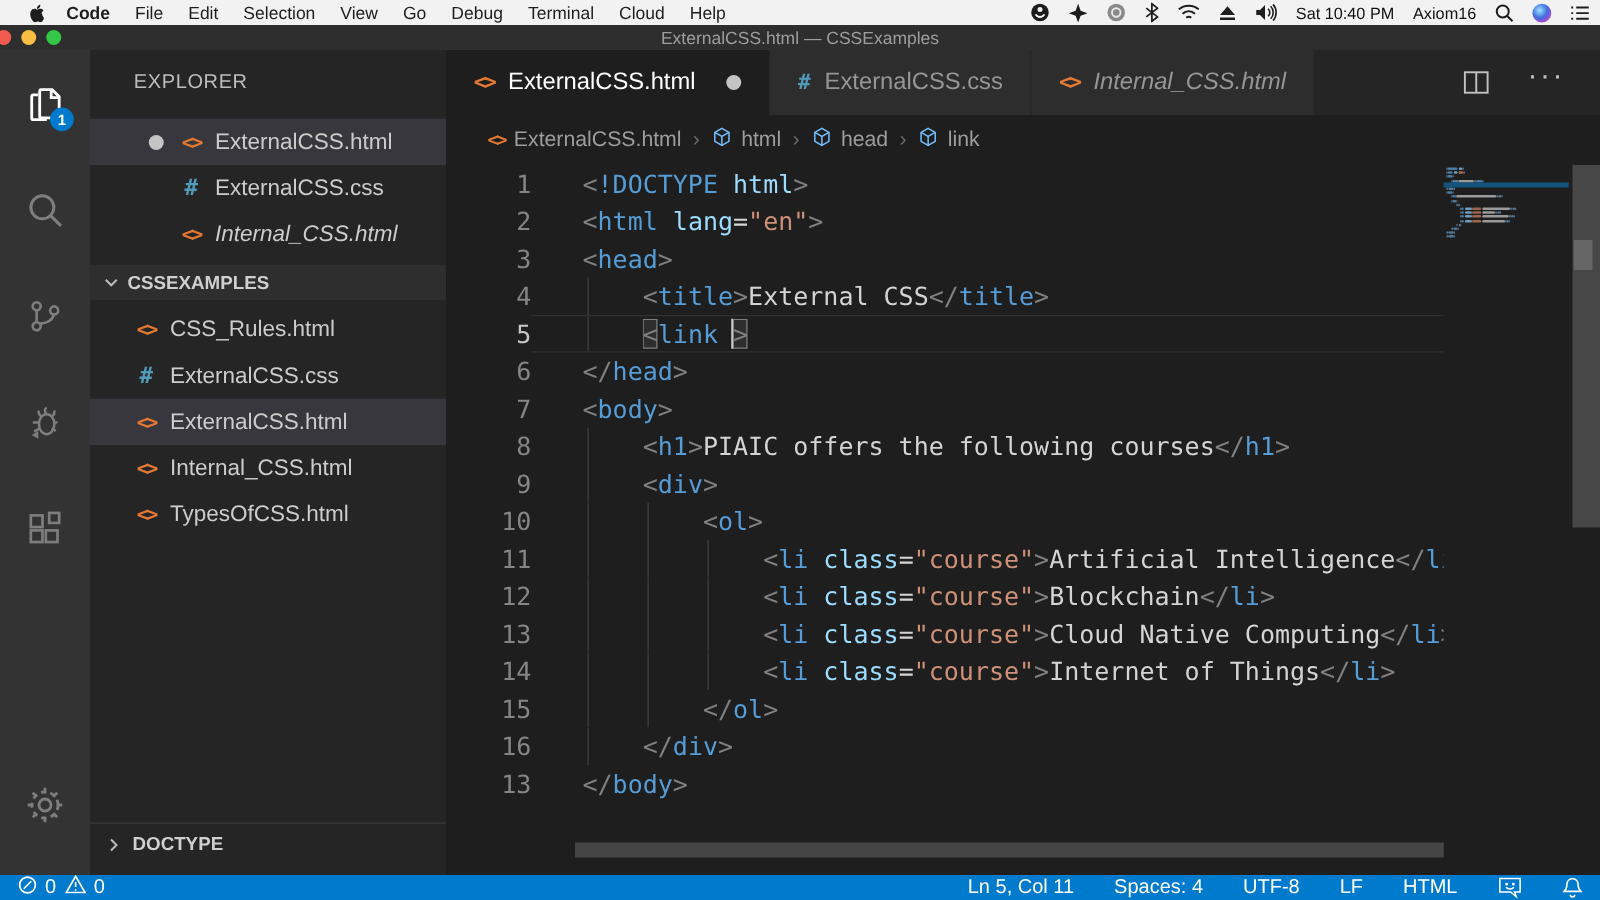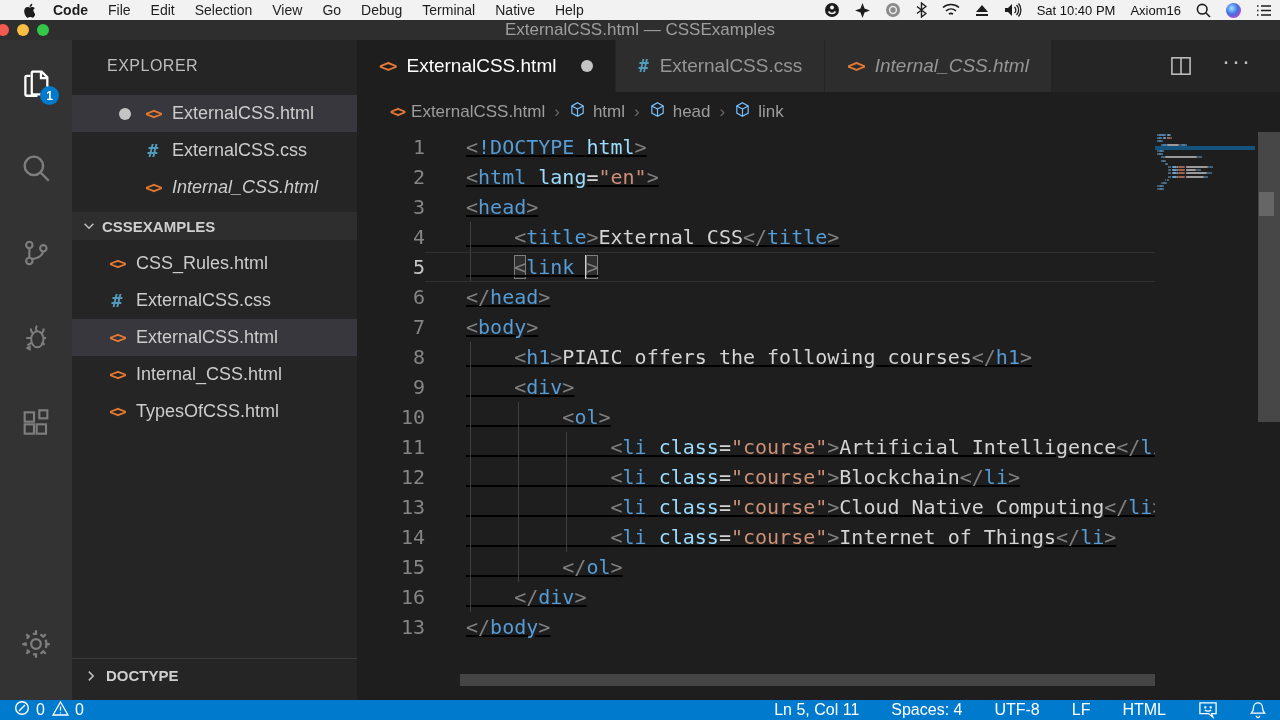--- a/index.html
+++ b/index.html
@@ -15,21 +15,21 @@
   .menubar .apple { display:flex; align-items:center; padding:0 8px; }
   .menubar-right { margin-left:auto; display:flex; align-items:center; gap:15px; font-size:13px; color:#111; }
   .menubar-right .sicon { display:flex; align-items:center; }
   .menubar-right svg { display:block; }
   .siri-orb { width:15px; height:15px; border-radius:50%;
     background: radial-gradient(circle at 38% 35%, #9fe3ff 0%, #3f6fe0 45%, #b04ad0 75%, #241a4a 100%); }
 
   
   .titlebar { height:20px; background:#2e2e2e; flex:0 0 20px; position:relative;
     display:flex; align-items:center; justify-content:center; }
-  .titlebar .wtitle { font-size:17px; color:#9e9e9e; }
+  .titlebar .wtitle { font-size:14px; color:#9e9e9e; }
   .traffic { position:absolute; left:-3px; top:4px; display:flex; gap:8px; }
   .tl { width:12px; height:12px; border-radius:50%; }
   .tl.red{ background:#f35b51; } .tl.yellow{ background:#f8bd43; } .tl.green{ background:#33c748; }
 
   
   .main { flex:1 1 auto; display:flex; height:660px; }
 
   
   .activitybar { width:72px; background:#333333; display:flex; flex-direction:column; align-items:center; }
   .ab-btn { width:72px; height:85px; display:flex; align-items:center; justify-content:center;
@@ -85,21 +85,21 @@
   .bc-item { display:flex; align-items:center; gap:7px; cursor:pointer; }
   .bc-sep { color:#6a6a6a; font-size:17px; }
   .breadcrumbs .ficon { font-size:15px; }
 
   .editor-body { position:relative; flex:1 1 auto; overflow:hidden; }
   .lines { position:absolute; top:0; left:0; right:125px; overflow:hidden; }
   .code-line { height:30px; display:flex; font-family:"DejaVu Sans Mono", monospace;
     font-size:20px; line-height:30px; white-space:pre; cursor:text; }
   .lnum { width:68px; flex:0 0 68px; text-align:right; color:#858585; font-size:20px; }
   .code-line.current .lnum { color:#c6c6c6; }
-  .lwrap { flex:1 1 auto; position:relative; padding-left:41px; overflow:hidden;text-decoration:underline; }
+  .lwrap { flex:1 1 auto; position:relative; padding-left:41px; overflow:hidden; }
   .code-line.current .lwrap { border-top:1px solid #313131; border-bottom:1px solid #313131; line-height:28px; }
   .guide { position:absolute; top:0; bottom:0; width:1px; background:#404040; }
   .c-t{color:#d4d4d4} .c-tag{color:#569cd6} .c-attr{color:#9cdcfe} .c-str{color:#ce9178} .c-p{color:#808080}
   .c-pb{ color:#808080; box-shadow: inset 0 0 0 1px #7d7d7d; background:rgba(120,120,120,0.18); }
   .cursor { display:inline-block; width:2px; height:24px; background:#d0d0d0; vertical-align:middle; margin:-3px -1px 0 -1px; }
 
   .minimap { position:absolute; top:2px; right:25px; width:100px; height:300px; cursor:pointer; }
   .mm-line-seg { position:absolute; height:2px; border-radius:1px; }
   .mm-current { position:absolute; left:0; right:0; height:4px; background:#15537f; }
 
@@ -121,21 +121,21 @@
 <body>
 
 <div class="app">
 
   <div class="menubar">
     <span class="apple">
         <svg width="13" height="15" viewBox="0 0 13 15" fill="#1d1d1d">
           <path d="M9.3 7.9c0-1.7 1.4-2.5 1.5-2.6-.8-1.2-2-1.3-2.5-1.3-1-.1-2 .6-2.5.6-.5 0-1.3-.6-2.2-.6C2.5 4 1.4 4.6.8 5.7c-1.3 2.2-.3 5.4.9 7.2.6.9 1.3 1.8 2.2 1.8.9 0 1.2-.6 2.3-.6 1.1 0 1.4.6 2.3.6.9 0 1.5-.9 2.1-1.7.7-1 .9-2 1-2-.1-.1-1.9-.8-1.9-2.9l-.4-.2zM7.6 2.9c.5-.6.8-1.4.7-2.2-.7 0-1.5.5-2 1.1-.4.5-.8 1.3-.7 2.1.8.1 1.5-.4 2-1z" transform="translate(2,0)"></path>
         </svg>
       </span>
-    <span id="menu-items"><span class="mitem app-name">Code</span><span class="mitem">File</span><span class="mitem">Edit</span><span class="mitem">Selection</span><span class="mitem">View</span><span class="mitem">Go</span><span class="mitem">Debug</span><span class="mitem">Terminal</span><span class="mitem">Native</span><span class="mitem">Help</span></span>
+    <span id="menu-items"><span class="mitem app-name">Code</span><span class="mitem">File</span><span class="mitem">Edit</span><span class="mitem">Selection</span><span class="mitem">View</span><span class="mitem">Go</span><span class="mitem">Debug</span><span class="mitem">Terminal</span><span class="mitem">Cloud</span><span class="mitem">Help</span></span>
     <span class="menubar-right" id="menu-right">
         <span class="sicon">
           <svg width="16" height="16" viewBox="0 0 16 16">
             <circle cx="8" cy="8" r="7" fill="#1c1c1c"></circle>
             <circle cx="8" cy="5.5" r="2" fill="#f2f2f2"></circle>
             <path d="M4.5 9.5a4 4 0 0 0 7 0" stroke="#f2f2f2" stroke-width="1.6" fill="none"></path>
           </svg>
         </span>
         <span class="sicon">
           <svg width="15" height="15" viewBox="0 0 15 15">

